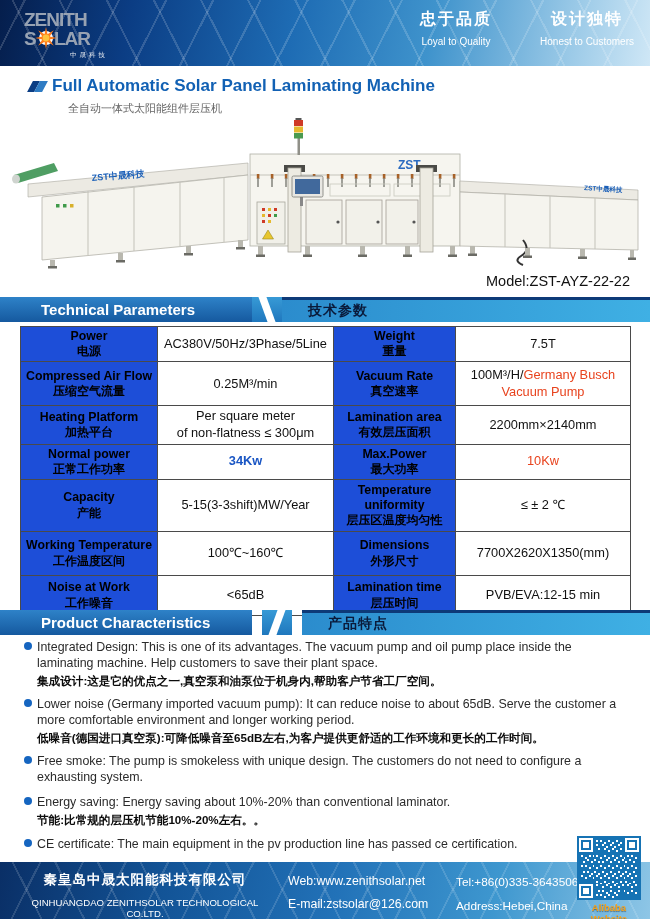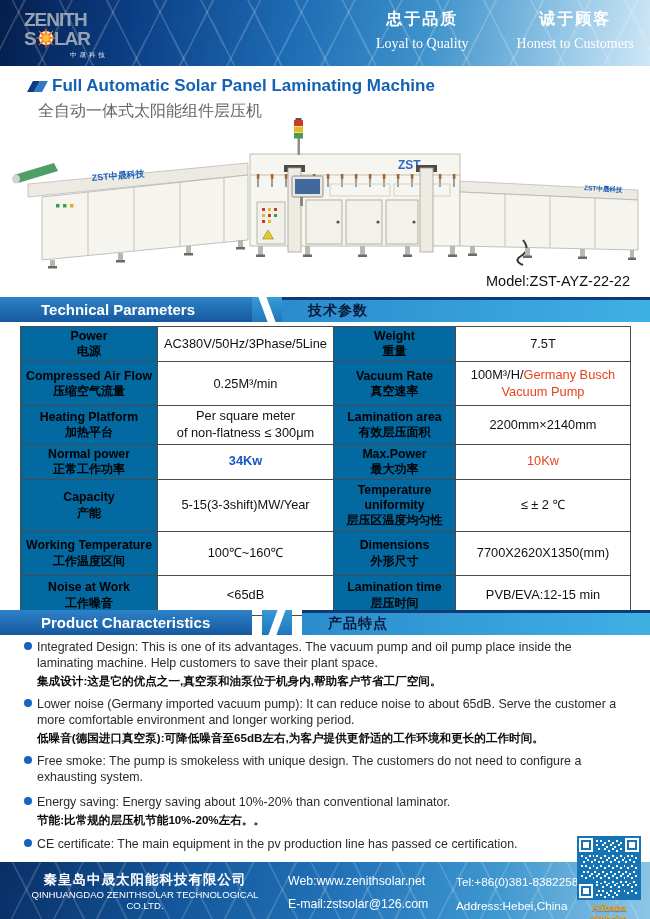--- a/index.html
+++ b/index.html
@@ -9,31 +9,31 @@
   
   .hdr{position:absolute;top:0;left:0;width:650px;height:66px;
     background:linear-gradient(100deg,#051e4c 0%,#0b3d84 20%,#1e6cb4 45%,#3f93cc 66%,#9dcbe8 88%,#cfe7f6 100%);}
   .hdr::after{content:"";position:absolute;inset:0;
     background:repeating-linear-gradient(63deg,rgba(255,255,255,0) 0 40px,rgba(255,255,255,.16) 40px 42px),
                repeating-linear-gradient(-63deg,rgba(255,255,255,0) 0 40px,rgba(255,255,255,.16) 40px 42px);}
   .logo{position:absolute;top:4px;left:10px;z-index:2;}
   .slogans{position:absolute;top:9px;right:16px;display:flex;gap:48px;z-index:2;}
   .slog{text-align:center;color:#fff;}
   .slog .cn{font-size:16px;font-weight:bold;letter-spacing:2px;display:block;}
-  .slog .en{font-size:14px;display:block;margin-top:6px;font-family:Liberation Serif, serif;}
+  .slog .en{font-size:10px;display:block;margin-top:6px;}
 
   
   .title-block{position:absolute;top:76px;left:30px;}
   .title-row{display:flex;align-items:center;gap:7px;}
   .flag{display:inline-block;width:15px;height:11px;position:relative;}
   .flag i{position:absolute;top:0;height:11px;transform:skewX(-28deg);}
   .flag i.a{left:0;width:7px;background:#0b3d84;}
   .flag i.b{left:7px;width:8px;background:#2f7cc4;}
   .title-en{font-size:17px;font-weight:bold;color:#1261b4;margin:0;}
-  .title-cn{font-size:16px;color:#666;margin:5px 0 0 8px;}
+  .title-cn{font-size:11px;color:#666;margin:5px 0 0 38px;}
 
   
   .machine{position:absolute;top:118px;left:0;width:650px;height:152px;}
   .model{position:absolute;top:273px;right:20px;font-size:14.5px;color:#111;}
 
   
   .bar{position:absolute;left:0;width:650px;height:25px;display:flex;align-items:stretch;overflow:hidden;}
   .bar .seg-l{width:252px;background:linear-gradient(180deg,#2e82c8,#15599f);display:flex;align-items:center;padding-left:41px;}
   .bar .seg-l span{color:#fff;font-size:15px;font-weight:bold;white-space:nowrap;}
   .bar .slash{width:30px;position:relative;background:linear-gradient(180deg,#379ad6,#1f77bd);}
@@ -41,21 +41,21 @@
   .slash i.back{transform:skewX(20deg);}
   .slash i.fwd{transform:skewX(-20deg);}
   .bar .seg-r{flex:1;background:linear-gradient(90deg,#2b8ccd,#3fb0e4);display:flex;align-items:center;padding-left:26px;border-top:3px solid #0d3a78;}
   .bar .seg-r span{color:#0a1a3a;font-size:14px;font-weight:bold;letter-spacing:1px;}
   .bar1{top:297px;}
   .bar2{top:610px;gap:10px;}
 
   
   table.spec{position:absolute;top:326px;left:20px;width:610px;border-collapse:collapse;table-layout:fixed;}
   table.spec td{border:1px solid #4a4a4a;text-align:center;vertical-align:middle;padding:2px 4px;}
-  table.spec td.lbl{background:#0369a1;font-weight:bold;font-size:12.3px;color:#000;line-height:1.25;}
+  table.spec td.lbl{background:#1d4ed8;font-weight:bold;font-size:12.3px;color:#000;line-height:1.25;}
   table.spec td.lbl .cn{font-size:12px;}
   table.spec td.val{background:#fff;font-size:12.8px;color:#111;line-height:1.3;}
   table.spec .blk{display:block;}
   .val-red{color:#e8431e;}
   .val-blue{color:#1a56c4;font-weight:bold;}
   .c1{width:137px;} .c2{width:176px;} .c3{width:122px;} .c4{width:175px;}
 
   
   .features{position:absolute;top:640px;left:24px;width:604px;height:220px;overflow:hidden;}
   .feat{position:relative;padding-left:13px;margin-bottom:9px;}
@@ -64,21 +64,21 @@
   .feat .cn{display:block;font-size:11.6px;font-weight:bold;color:#0c0c0c;margin-top:2px;line-height:1.25;}
 
   
   .ftr{position:absolute;top:862px;left:0;width:650px;height:57px;
     background:linear-gradient(100deg,#0a2f66 0%,#125396 25%,#2272b8 52%,#3e97cf 76%,#8ec6e6 100%);}
   .ftr::after{content:"";position:absolute;inset:0;
     background:repeating-linear-gradient(63deg,rgba(255,255,255,0) 0 36px,rgba(255,255,255,.14) 36px 38px),
                repeating-linear-gradient(-63deg,rgba(255,255,255,0) 0 36px,rgba(255,255,255,.14) 36px 38px);}
   .ftr .co{position:absolute;top:9px;left:14px;width:262px;text-align:center;color:#fff;z-index:2;}
   .ftr .co .cn{display:block;font-size:13.5px;font-weight:bold;letter-spacing:1px;}
-  .ftr .co .en{display:block;font-size:9.6px;}
+  .ftr .co .en{display:block;font-size:9.6px;margin-top:8px;}
   .ftr .mid{position:absolute;top:12px;left:288px;color:#fff;z-index:2;}
   .ftr .mid span{display:block;font-size:12.3px;margin-bottom:9px;}
   .ftr .rgt{position:absolute;top:13px;left:456px;color:#fff;z-index:2;}
   .ftr .rgt span{display:block;font-size:11.8px;margin-bottom:10px;}
 
   
   .qr-wrap{position:absolute;top:836px;right:5px;width:72px;text-align:center;z-index:5;}
   .qr-box{width:64px;height:64px;margin:0 auto;background:#1673b4;padding:2px;}
   .qr-caption{display:block;margin-top:2px;font-size:9.5px;font-weight:bold;color:#f6a21c;text-shadow:0 1px 1px rgba(0,0,0,.4);}
 </style>
@@ -100,21 +100,21 @@
         </g>
         <text x="60" y="53" font-size="6.5" fill="#e9edf2" letter-spacing="3">中晟科技</text>
       </svg>
     </div>
     <div class="slogans">
       <div class="slog">
         <span class="cn">忠于品质</span>
         <span class="en">Loyal to Quality</span>
       </div>
       <div class="slog">
-        <span class="cn">诚于顾客</span>
+        <span class="cn">设计独特</span>
         <span class="en">Honest to Customers</span>
       </div>
     </div>
   </div>
 
   <div class="title-block">
     <div class="title-row">
       <span class="flag">
           <i class="a"></i>
           <i class="b"></i>
@@ -548,18 +548,18 @@
   <div class="ftr">
     <div class="co">
       <span class="cn">秦皇岛中晟太阳能科技有限公司</span>
       <span class="en">QINHUANGDAO ZENITHSOLAR TECHNOLOGICAL CO.LTD.</span>
     </div>
     <div class="mid">
       <span>Web:www.zenithsolar.net</span>
       <span>E-mail:zstsolar@126.com</span>
     </div>
     <div class="rgt">
-      <span>Tel:+86(0)381-8382258</span>
+      <span>Tel:+86(0)335-3643506</span>
       <span>Address:Hebei,China</span>
     </div>
   </div>
 
 </div>
 
 </body></html>

